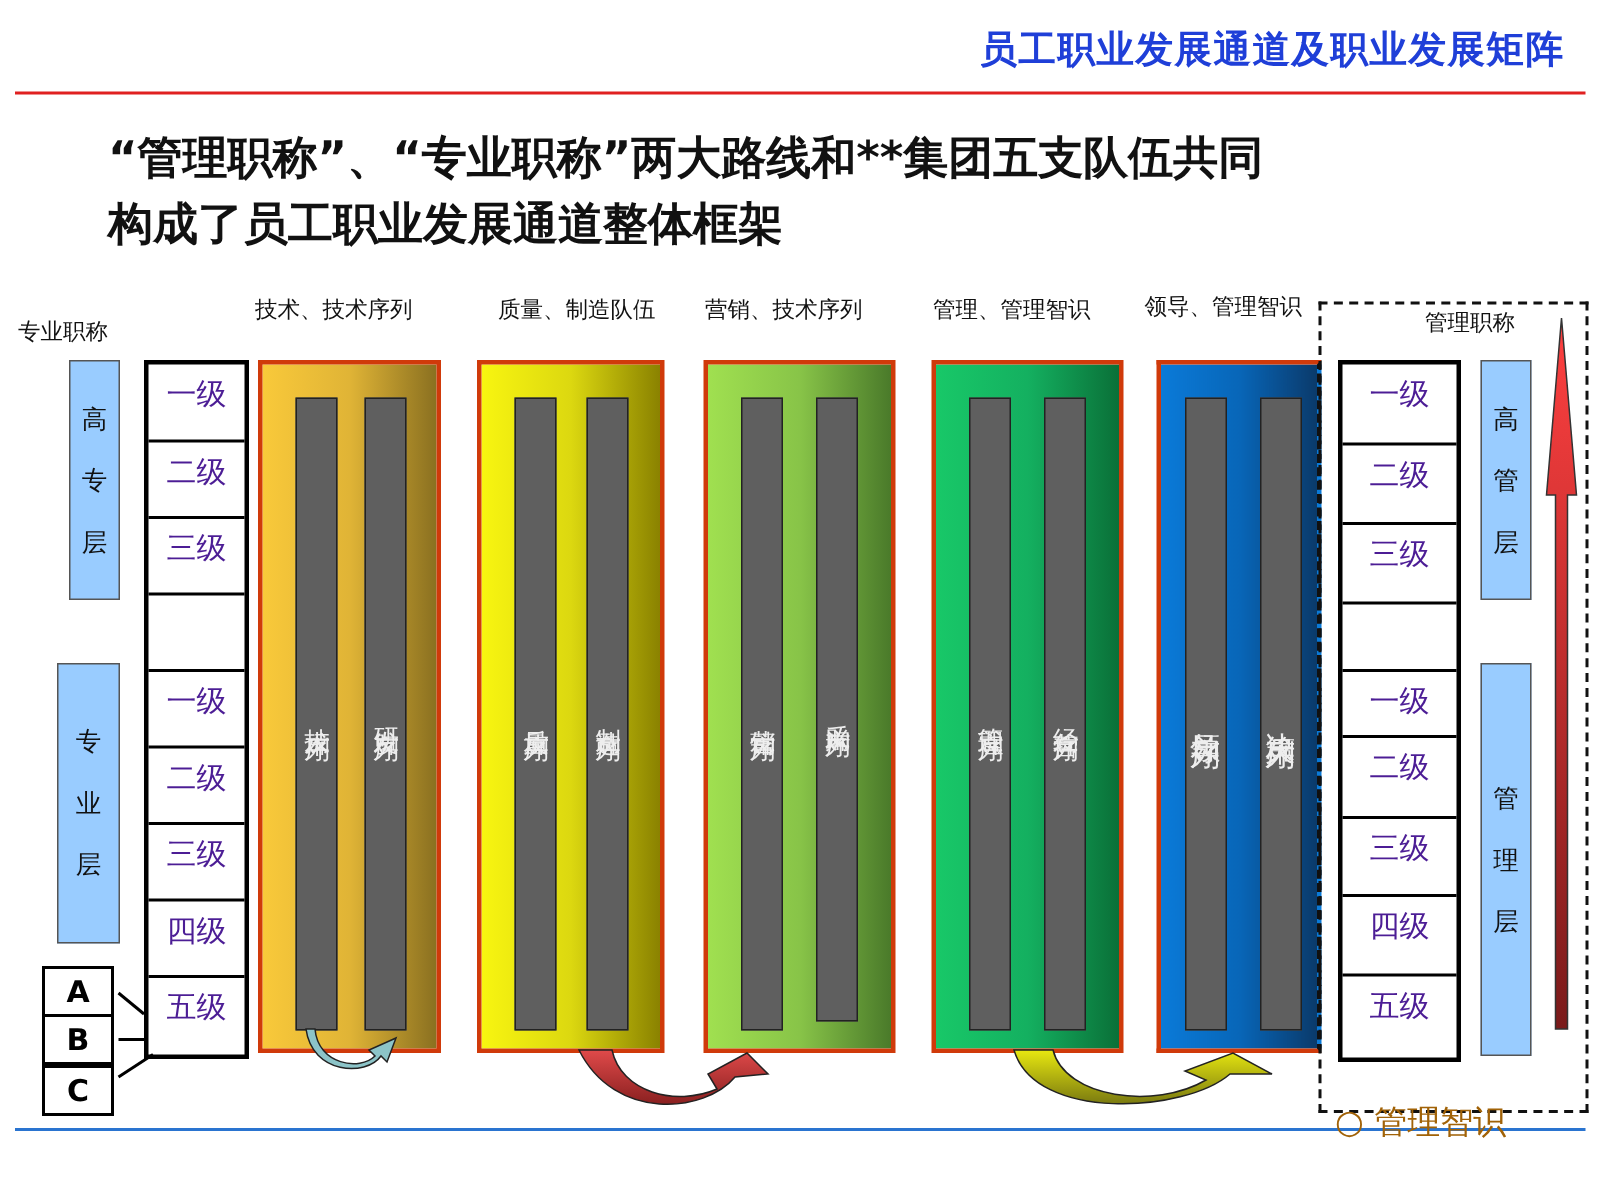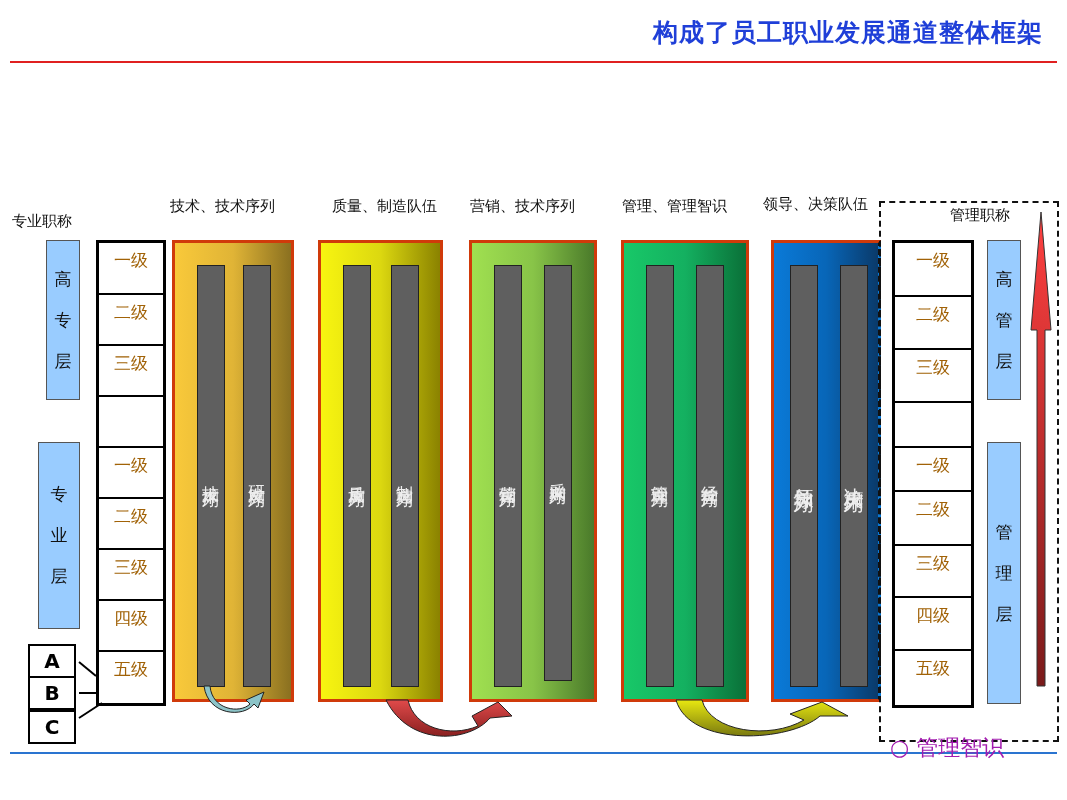--- a/index.html
+++ b/index.html
@@ -10,37 +10,39 @@
     .headline { left:72px; top:84px; width:980px; font-family:"DejaVu Sans","Liberation Sans",sans-serif; font-weight:bold; font-size:30px; line-height:44px; color:#111; }
     .footer-rule { left:10px; top:752px; width:1047px; height:2px; background:#2a74d0; }
 
     .team-label { font-size:15px; color:#111; white-space:nowrap; }
     .side-label { font-size:15px; color:#111; white-space:nowrap; }
 
     .tier-bar { background:#99ccff; border:1px solid #555; display:flex; flex-direction:column; align-items:center; justify-content:center; gap:18px; font-size:17px; color:#111; }
     .tier-bar span { display:block; }
 
     .level-col { border:3px solid #000; background:#fff; display:flex; flex-direction:column; }
-    .level-cell { border-bottom:2px solid #000; flex:1; display:flex; align-items:flex-start; justify-content:center; padding-top:6px; font-size:17px; color:#a16207; box-sizing:border-box; }
+    .level-cell { border-bottom:2px solid #000; flex:1; display:flex; align-items:flex-start; justify-content:center; padding-top:6px; font-size:20px; color:#4c1d95; box-sizing:border-box; }
     .level-cell:last-child { border-bottom:none;text-align:center; }
 
     .team-box { border:3px solid #d03a0a; box-sizing:border-box; }
     .seq-bar { position:absolute; top:22px; width:28px; background:#5f5f5f; border:1px solid #222; color:#eee; font-size:17px; display:flex; flex-direction:column; align-items:center; justify-content:center; line-height:22px; box-sizing:border-box; }
 
     .abc { left:28px; width:48px; height:34px; border:2px solid #000; background:#fff; display:flex; align-items:center; justify-content:center; font-family:"DejaVu Sans","Liberation Sans",sans-serif; font-weight:bold; font-size:20px; box-sizing:border-box; }
 
     .mgmt-frame { left:879px; top:201px; width:180px; height:541px; border:2px dashed #111; box-sizing:border-box; }
-    .watermark { left:890px; top:733px; font-family:"DejaVu Sans","Liberation Sans",sans-serif; font-size:22px; color:#a21caf; }
+    .watermark { left:890px; top:733px; font-family:"DejaVu Sans","Liberation Sans",sans-serif; font-size:22px; color:#a16207; }
   </style>
 </head>
 <body>
 
-<div class="abs header-title">构成了员工职业发展通道整体框架</div>
+<div class="abs header-title">员工职业发展通道及职业发展矩阵</div>
 <div class="abs header-rule"></div>
 <div class="abs headline">
+  <div>“管理职称”、“专业职称”两大路线和**集团五支队伍共同</div>
+  <div>构成了员工职业发展通道整体框架</div>
 </div>
 
 <div class="abs side-label" style="left:12px; top:212px;">专业职称</div>
 
 <div class="abs tier-bar" style="left:46px; top:240px; width:32px; height:158px;">
   <span>高</span>
   <span>专</span>
   <span>层</span>
 </div>
 <div class="abs tier-bar" style="left:38px; top:442px; width:40px; height:185px;">
@@ -67,21 +69,21 @@
 <svg class="abs" style="left:76px; top:650px;" width="30" height="80">
   <line x1="3" y1="12" x2="20" y2="26" stroke="#000" stroke-width="2"></line>
   <line x1="3" y1="43" x2="20" y2="43" stroke="#000" stroke-width="2"></line>
   <line x1="3" y1="68" x2="26" y2="53" stroke="#000" stroke-width="2"></line>
 </svg>
 
 <div class="abs team-label" style="left:170px; top:197px;">技术、技术序列</div>
 <div class="abs team-label" style="left:332px; top:197px;">质量、制造队伍</div>
 <div class="abs team-label" style="left:470px; top:197px;">营销、技术序列</div>
 <div class="abs team-label" style="left:622px; top:197px;">管理、管理智识</div>
-<div class="abs team-label" style="left:763px; top:195px;">领导、决策队伍</div>
+<div class="abs team-label" style="left:763px; top:195px;">领导、管理智识</div>
 
 <div class="abs team-box" style="left:172px; top:240px; width:122px; height:462px; background:linear-gradient(90deg,#f9c93a,#e0b436 50%,#8a7020);">
   <div class="seq-bar" style="left:22px; height:422px;">
       <span style="writing-mode:vertical-rl; letter-spacing:2px;">技术序列</span>
     </div>
   <div class="seq-bar" style="left:68px; height:422px;">
       <span style="writing-mode:vertical-rl; letter-spacing:2px;">研发序列</span>
     </div>
 </div>
 <div class="abs team-box" style="left:318px; top:240px; width:125px; height:462px; background:linear-gradient(90deg,#f8f510,#dcd810 50%,#8a8200);">

